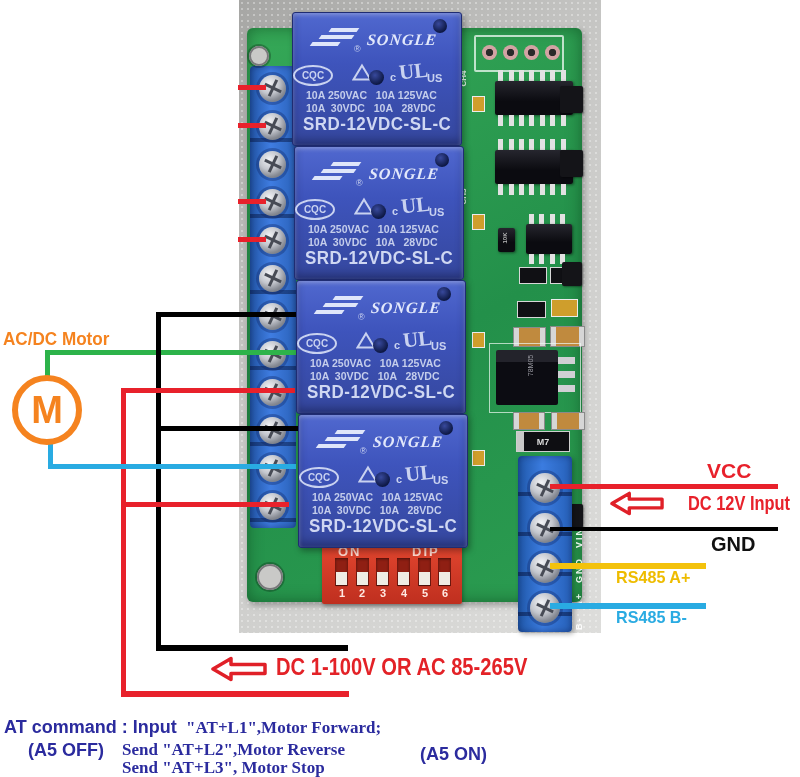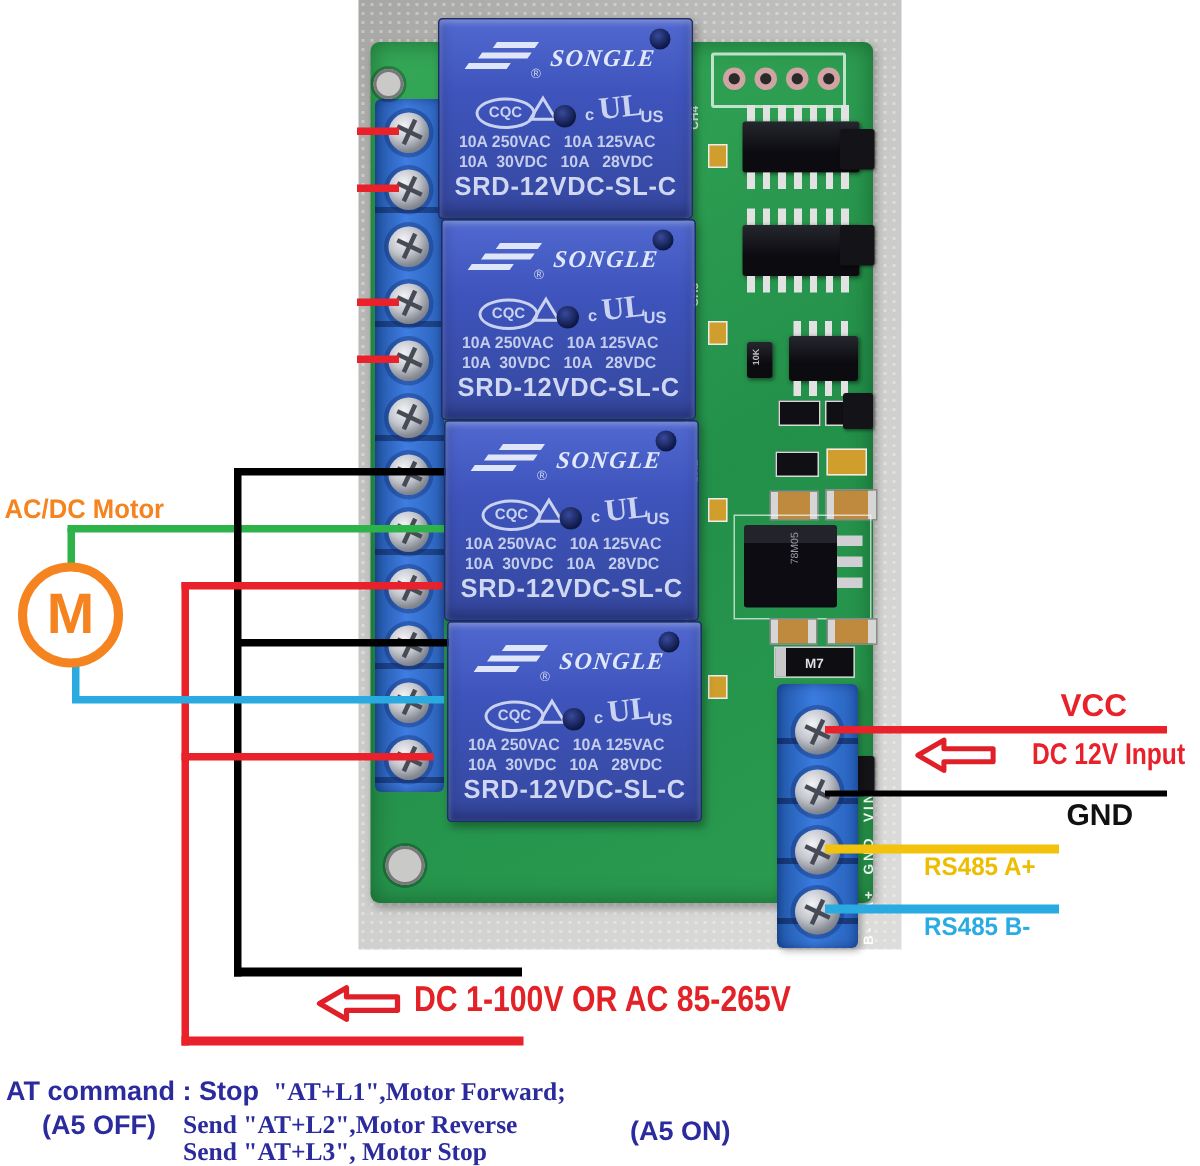--- a/index.html
+++ b/index.html
@@ -13,21 +13,21 @@
 .hole{border-radius:50%;background:#c9c9c7;box-shadow:inset 0 0 0 2px #78787a,0 0 0 2px rgba(0,0,0,.25)}
 
 .relay{width:168px;height:132px;border-radius:3px;color:#c9d2f0;background:linear-gradient(180deg,#5068cf,#3e54bc 38%,#35479e);border:1px solid #1f2c72;box-shadow:inset 0 2px 4px rgba(255,255,255,.3),inset 0 -5px 9px rgba(0,0,25,.3),2px 3px 6px rgba(0,0,0,.35)}
 .rl-logo{position:absolute;left:22px;top:15px;transform:skewX(-35deg)}
 .rl-logo i{display:block;height:4px;background:#dfe6fa;margin-bottom:3px}
 .rl-logo i:nth-child(1){width:28px;margin-left:9px}
 .rl-logo i:nth-child(2){width:33px;margin-left:4px}
 .rl-logo i:nth-child(3){width:28px}
 .rl-reg{position:absolute;left:61px;top:31px;font-size:9px}
 .rl-brand{position:absolute;left:74px;top:18px;font-family:"Liberation Serif",serif;font-style:italic;font-weight:bold;font-size:16px;letter-spacing:1px;color:#e2e8fb;transform:skewX(-6deg)}
-.rl-cqc{position:absolute;left:24px;top:52px;width:36px;height:17px;border:2px solid #c9d2f0;border-radius:50%;font-size:10px;font-weight:bold;display:flex;align-items:center;justify-content:center}
+.rl-cqc{position:absolute;left:0;top:52px;width:36px;height:17px;border:2px solid #c9d2f0;border-radius:50%;font-size:10px;font-weight:bold;display:flex;align-items:center;justify-content:center}
 .rl-tri{position:absolute;left:59px;top:50px;width:20px;height:19px}
 .rl-ulc{position:absolute;left:97px;top:58px;font-size:11px;font-weight:bold}
 .rl-ul{position:absolute;left:106px;top:46px;font-size:21px;font-weight:bold;font-family:"Liberation Serif",serif;transform:rotate(-6deg)}
 .rl-ulus{position:absolute;left:134px;top:59px;font-size:11px;font-weight:bold}
 .rl-hole{position:absolute;border-radius:50%;background:radial-gradient(circle at 40% 35%,#38499c,#0d1844 70%)}
 .h1{right:14px;top:6px;width:14px;height:14px}
 .h2{left:76px;top:57px;width:15px;height:15px}
 .rl-r1,.rl-r2{position:absolute;left:13px;white-space:pre;font-weight:bold;font-size:11px;color:#c4cdeb;transform:scaleX(.96);transform-origin:left}
 .rl-r1{top:76px}.rl-r2{top:89px}
 .rl-model{position:absolute;left:10px;top:101px;font-size:17.5px;font-weight:bold;letter-spacing:.5px;color:#cfd7f2;white-space:nowrap;transform:scaleX(.97);transform-origin:left}
@@ -166,20 +166,36 @@
     <span class="rl-ulc">c</span>
     <span class="rl-ul">UL</span>
     <span class="rl-ulus">US</span>
     <i class="rl-hole h1"></i>
     <i class="rl-hole h2"></i>
     <div class="rl-r1">10A 250VAC   10A 125VAC</div>
     <div class="rl-r2">10A  30VDC   10A   28VDC</div>
     <div class="rl-model">SRD-12VDC-SL-C</div>
   </div>
 
+  <div class="a" id="dip">
+    <span class="a diplab" style="left:16px">ON</span>
+    <span class="a diplab" style="left:90px">DIP</span>
+    <span class="a dipnum" style="left:13px">1</span>
+    <span class="a dipnum" style="left:33px">2</span>
+    <span class="a dipnum" style="left:54px">3</span>
+    <span class="a dipnum" style="left:75px">4</span>
+    <span class="a dipnum" style="left:96px">5</span>
+    <span class="a dipnum" style="left:116px">6</span>
+  <div class="a slot" style="left:13px"></div>
+      <div class="a slot" style="left:34px"></div>
+      <div class="a slot" style="left:54px"></div>
+      <div class="a slot" style="left:75px"></div>
+      <div class="a slot" style="left:96px"></div>
+      <div class="a slot" style="left:116px"></div>
+    </div>
 
   <div class="a hole" style="left:249px;top:46px;width:20px;height:20px"></div>
   <div class="a hole" style="left:257px;top:564px;width:26px;height:26px"></div>
 
   <div class="a redmark" style="left:238px;top:85px;width:28px;height:5px"></div>
   <div class="a redmark" style="left:238px;top:123px;width:28px;height:5px"></div>
   <div class="a redmark" style="left:238px;top:199px;width:28px;height:5px"></div>
   <div class="a redmark" style="left:238px;top:237px;width:28px;height:5px"></div>
 
   <div class="a wire" style="left:45px;top:352px;width:5px;height:26px;background:#2db34a"></div>
@@ -213,21 +229,21 @@
 
   <div class="a lab" style="left:3px;top:329px;font-size:18px;color:#f5831f;transform:scaleX(.95)">AC/DC Motor</div>
   <div class="a lab" style="left:707px;top:459px;font-size:21px;color:#e8212b">VCC</div>
   <div class="a lab" style="left:688px;top:492px;font-size:20px;color:#e8212b;transform:scaleX(.82)">DC 12V Input</div>
   <div class="a lab" style="left:711px;top:533px;font-size:20px;color:#111">GND</div>
   <div class="a lab" style="left:616px;top:568px;font-size:17px;color:#eebc00;transform:scaleX(.95)">RS485 A+</div>
   <div class="a lab" style="left:616px;top:608px;font-size:17px;color:#2aabe2;transform:scaleX(.95)">RS485 B-</div>
   <div class="a lab" style="left:276px;top:653px;font-size:24px;color:#e32227;transform:scaleX(.84)">DC 1-100V OR AC 85-265V</div>
 
   <div class="a noteline" style="left:4px;top:717px">
-    <span class="ns">AT command : Stop</span>
+    <span class="ns">AT command : Input</span>
     <span class="nf" style="margin-left:5px">"AT+L1",Motor Forward;</span>
   </div>
   <div class="a ns noteline" style="left:28px;top:740px">(A5 OFF)</div>
   <div class="a nf noteline" style="left:122px;top:740px">Send "AT+L2",Motor Reverse</div>
   <div class="a nf noteline" style="left:122px;top:758px">Send "AT+L3", Motor Stop</div>
   <div class="a ns noteline" style="left:420px;top:744px">(A5 ON)</div>
 
 <div class="a relay" id="relay2" style="left: 294px; top: 146px;">
     <div class="rl-logo">
         <i></i>

